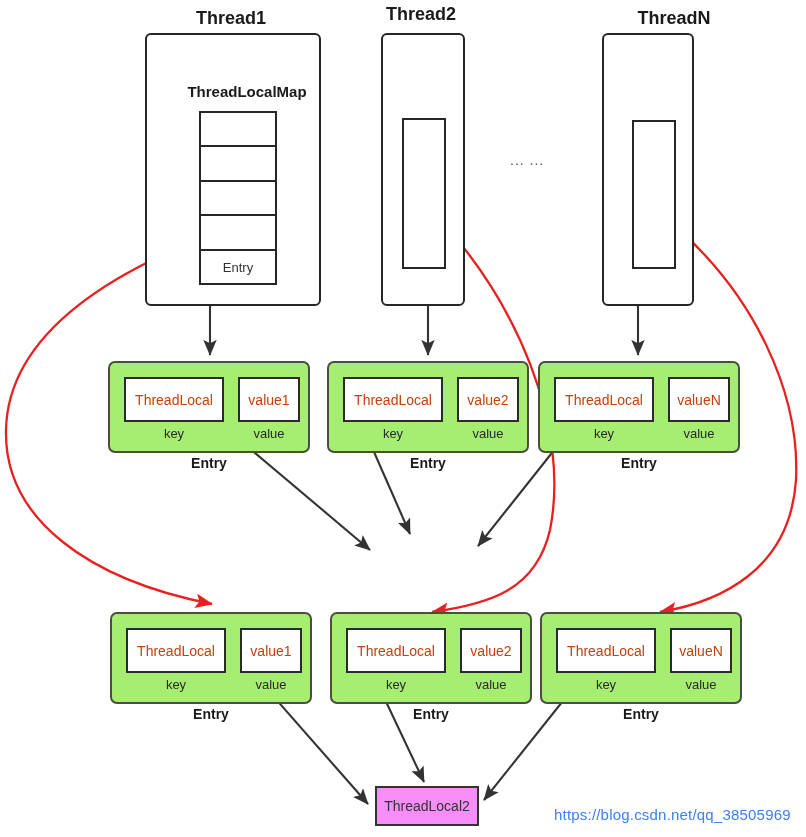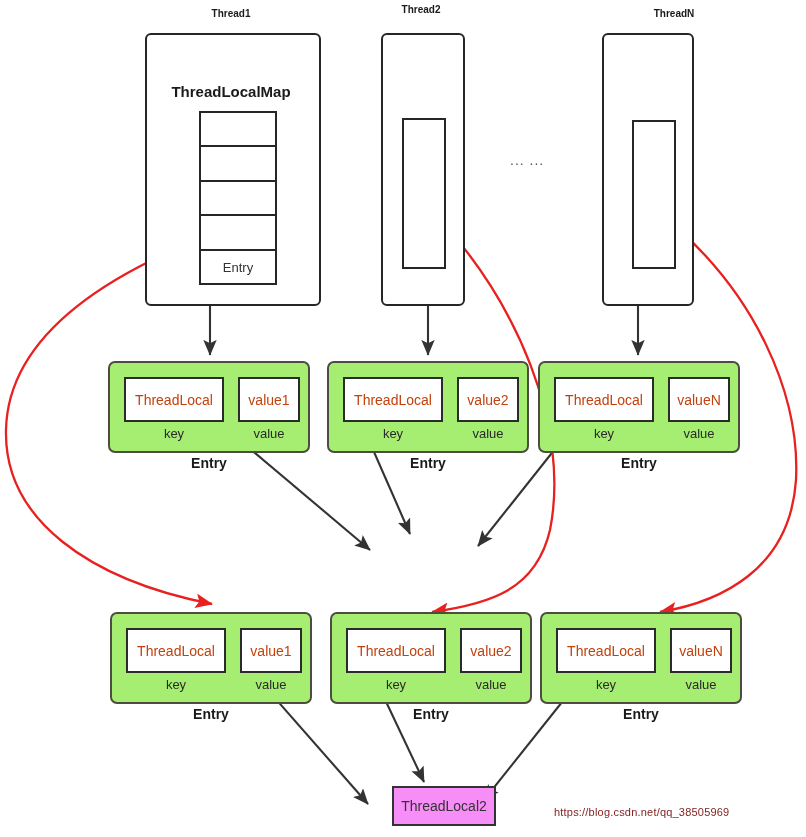--- a/index.html
+++ b/index.html
@@ -22,38 +22,39 @@
     left: 0; top: 0;
     width: 806px;
     height: 837px;
     pointer-events: none;
   }
 
   
   .thread-title {
     position: absolute;
     font-weight: bold;
-    font-size: 10px;
+    font-size: 18px;
     color: #1a1a1a;
     text-align: center;
     white-space: nowrap;
   }
   .thread-box {
     position: absolute;
     border: 2px solid #262626;
     border-radius: 6px;
     background: #ffffff;
   }
   .map-title {
     position: absolute;
     font-weight: bold;
     font-size: 15px;
     color: #1a1a1a;
     text-align: center;
     white-space: nowrap;
+    padding-left: 16px;
   }
   .map-table {
     position: absolute;
     border: 2px solid #262626;
     background: #ffffff;
     display: flex;
     flex-direction: column;
   }
   .map-row {
     flex: 1 1 0;
@@ -129,22 +130,22 @@
     justify-content: center;
     font-size: 14px;
     color: #333333;
     white-space: nowrap;
   }
   .node-blue { background: #96c7ec; }
   .node-pink { background: #f78df7; }
 
   .watermark {
     position: absolute;
-    font-size: 11px;
-    color: #7f1d1d;
+    font-size: 15px;
+    color: #3b82f6;
     white-space: nowrap;
     letter-spacing: 0.2px;
   }
 </style>
 </head>
 <body>
 
 <div id="canvas">
 
   <svg id="edges" viewBox="0 0 806 837" xmlns="http://www.w3.org/2000/svg">
@@ -273,17 +274,17 @@
   <div class="entry-caption" style="left:330px; top:706px; width:202px;">Entry</div>
 
   <div class="entry" style="left:540px; top:612px; width:202px; height:92px;">
     <div class="entry-cell" style="left:14px; top:14px; width:100px; height:45px;">ThreadLocal</div>
     <div class="entry-cell" style="left:128px; top:14px; width:62px; height:45px;">valueN</div>
     <div class="entry-sublabel" style="left:14px; top:63px; width:100px;">key</div>
     <div class="entry-sublabel" style="left:128px; top:63px; width:62px;">value</div>
   </div>
   <div class="entry-caption" style="left:540px; top:706px; width:202px;">Entry</div>
 
-  <div class="node-box node-pink" style="left:392px; top:786px; width:104px; height:40px;">ThreadLocal2</div>
+  <div class="node-box node-pink" style="left:375px; top:786px; width:104px; height:40px;">ThreadLocal2</div>
 
   <div class="watermark" style="left:554px; top:806px;">https://blog.csdn.net/qq_38505969</div>
 
 </div>
 
 </body></html>

